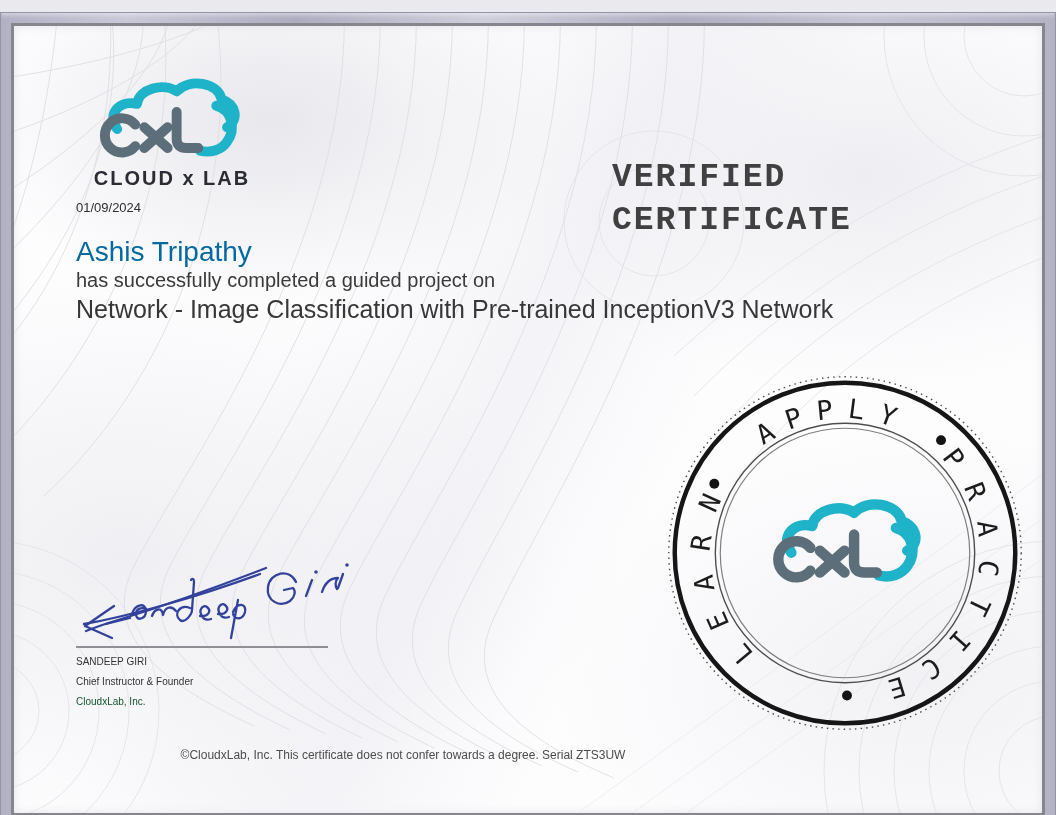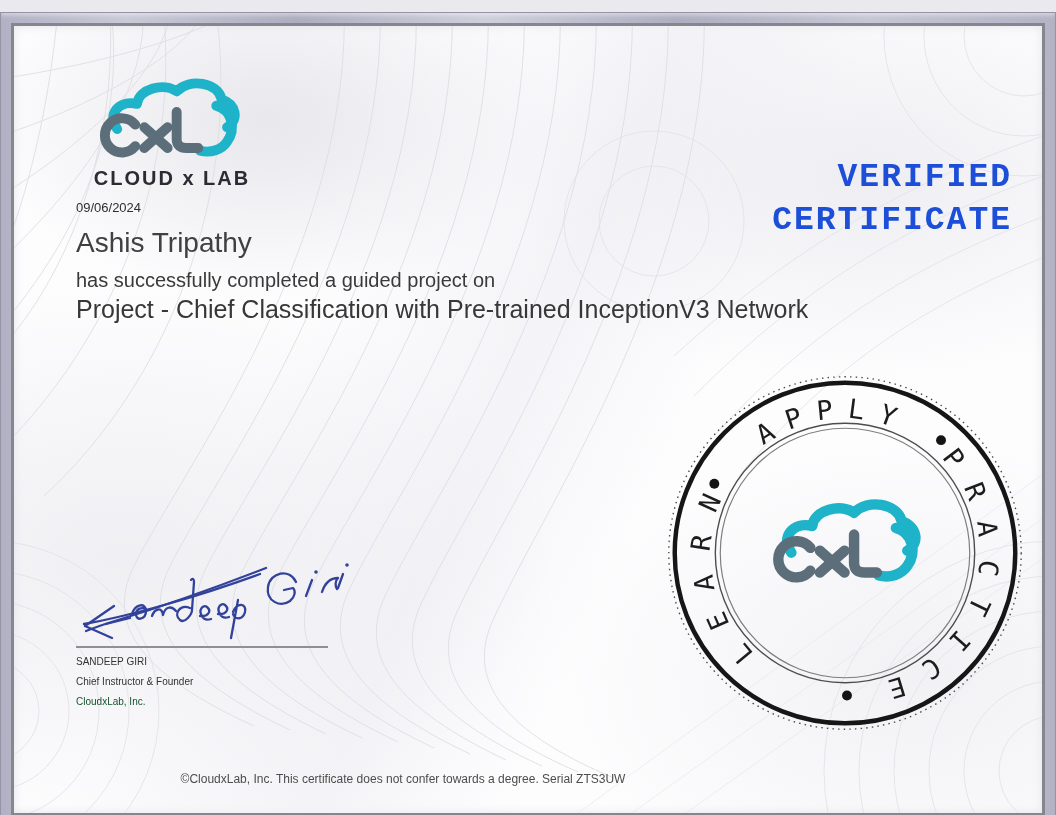--- a/index.html
+++ b/index.html
@@ -22,32 +22,32 @@
       radial-gradient(520px 300px at 850px 150px, rgba(230,230,236,.65), transparent 70%),
       radial-gradient(620px 400px at 110px 530px, rgba(228,228,234,.55), transparent 70%),
       radial-gradient(520px 340px at 910px 650px, rgba(230,230,236,.5), transparent 72%),
       linear-gradient(115deg, rgba(255,255,255,0) 30%, rgba(243,243,247,.9) 48%, rgba(255,255,255,0) 62%);
   }
   .bg-svg{position:absolute;left:0;top:0;}
   .abs{position:absolute;}
   .brand-name{left:74px;top:141px;width:168px;text-align:center;font-size:20px;font-weight:bold;
     letter-spacing:2px;color:#2b2b33;}
   .issue-date{left:62px;top:174px;font-size:13px;color:#2e2e2e;}
-  .verified{left:598px;top:130px;width:400px;text-align:right;
+  .verified{left:598px;top:130px;width:400px;text-align:left;
     font-family:"Liberation Mono","DejaVu Sans Mono",monospace;font-weight:700;
-    font-size:33px;line-height:43px;letter-spacing:2px;color:#1d4ed8;white-space:nowrap;}
-  .recipient{left:62px;top:201px;font-size:28px;color:#404040;}
+    font-size:33px;line-height:43px;letter-spacing:2px;color:#404040;white-space:nowrap;}
+  .recipient{left:62px;top:210px;font-size:28px;color:#0369a1;}
   .completion{left:62px;top:243px;font-size:20px;color:#3a3a3a;}
   .course-title{left:62px;top:269px;width:900px;font-size:25px;color:#373737;}
   .sig-svg{left:56px;top:526px;}
   .sig-line{left:62px;top:620px;width:252px;height:2px;background:#8f8f96;}
   .sig-block{left:62px;top:626px;font-size:10px;line-height:20px;color:#333;}
   .sig-company{color:#14532d;font-weight:normal;cursor:pointer;}
   .seal-svg{left:633px;top:329px;}
-  .footer{left:0;top:746px;width:778px;text-align:center;font-size:12px;color:#4c4c4c;}
+  .footer{left:0;top:722px;width:778px;text-align:center;font-size:12px;color:#4c4c4c;}
 </style>
 </head>
 <body>
 
 <div class="cert">
   <div class="inner">
 
     <div class="sheen"></div>
 
     <svg class="bg-svg" width="1028" height="787" viewBox="0 0 1028 787">
@@ -116,30 +116,30 @@
         </g>
         <g stroke="#5c6e7a" stroke-width="11">
           <path d="M 50,54 A 19,19 0 1 0 50,78"></path>
           <path d="M 60,57 L 86,80 M 86,57 L 60,80"></path>
           <path d="M 96,40 L 96,70 Q 96,80 107,80 L 120,80"></path>
         </g>
       </g>
     </svg>
     <div class="abs brand-name">CLOUD x LAB</div>
 
-    <div class="abs issue-date">09/06/2024</div>
+    <div class="abs issue-date">01/09/2024</div>
 
     <div class="abs verified">
       <div>VERIFIED</div>
       <div>CERTIFICATE</div>
     </div>
 
     <div class="abs recipient">Ashis Tripathy</div>
     <div class="abs completion">has successfully completed a guided project on</div>
-    <div class="abs course-title">Project - Chief Classification with Pre-trained InceptionV3 Network</div>
+    <div class="abs course-title">Network - Image Classification with Pre-trained InceptionV3 Network</div>
 
     <svg class="abs sig-svg" width="280" height="110" viewBox="0 0 280 110">
       <g fill="none" stroke="#32429b" stroke-width="2.3" stroke-linecap="round" stroke-linejoin="round">
         <path d="M 196,16 C 160,30 100,52 48,68 C 38,71 26,75 16,79"></path>
         <path d="M 14,72 C 60,64 130,44 190,22"></path>
         <path d="M 44,54 L 15,74 M 42,86 L 15,74"></path>
         <path d="M 36,72 C 44,70 52,68 60,66"></path>
         <path d="M 62,62 C 65,52 76,50 76,59 C 76,67 66,70 66,62 C 66,57 71,55 76,57"></path>
         <path d="M 82,64 C 85,56 92,55 93,63 C 95,55 101,53 106,59"></path>
         <path d="M 120,56 C 110,52 103,62 110,68 C 115,72 122,62 122,58 L 124,30 C 124,27 123,26 121,28"></path>

